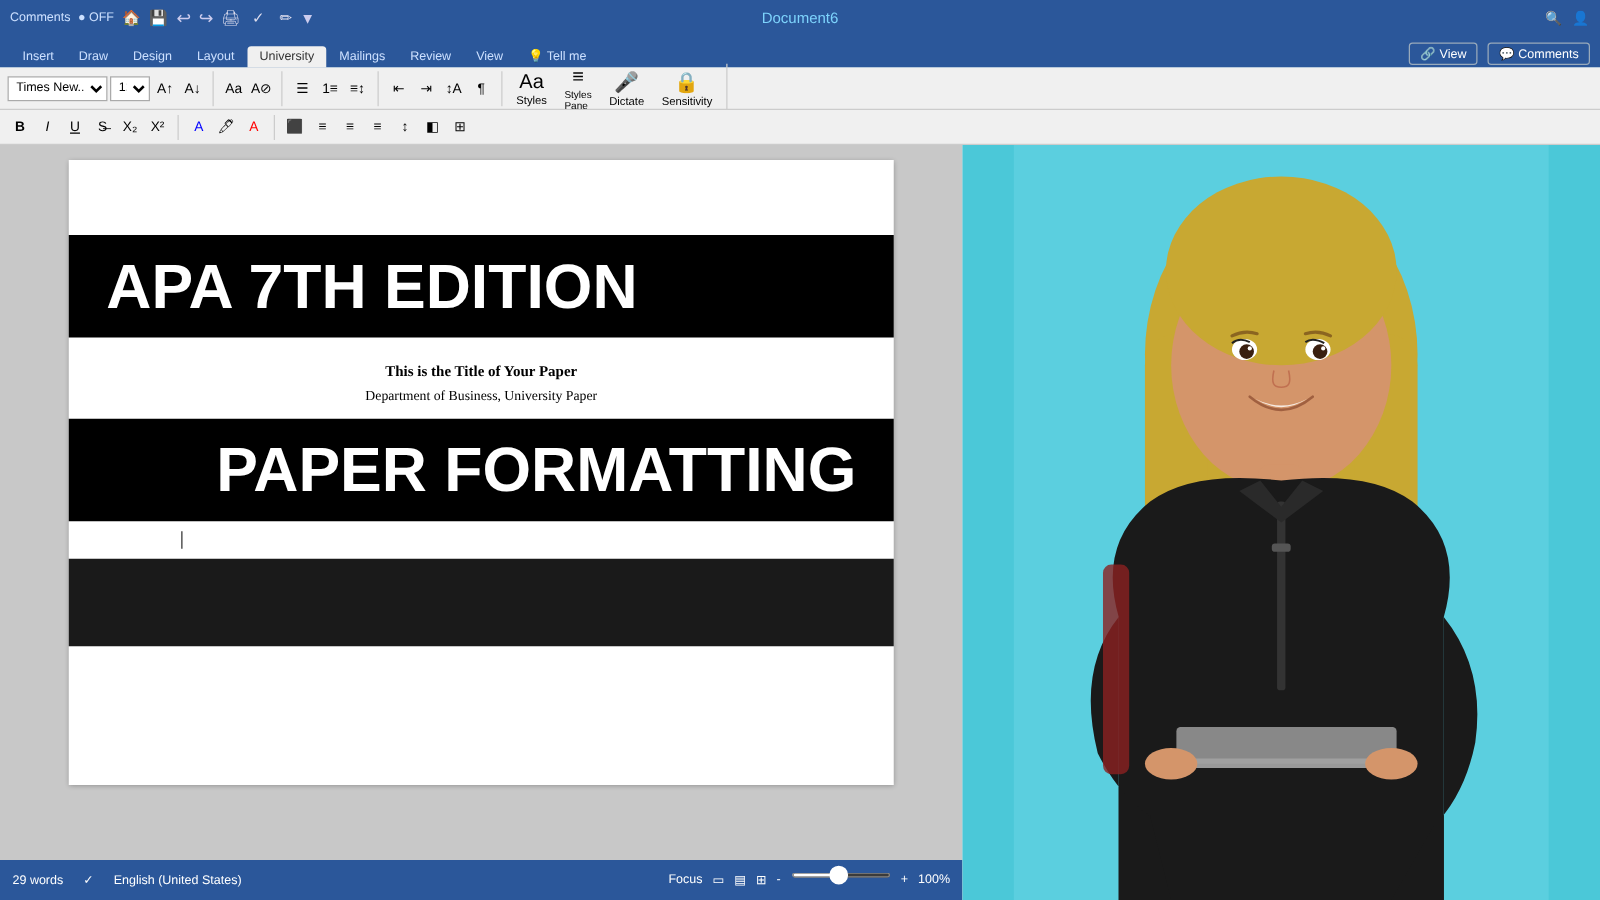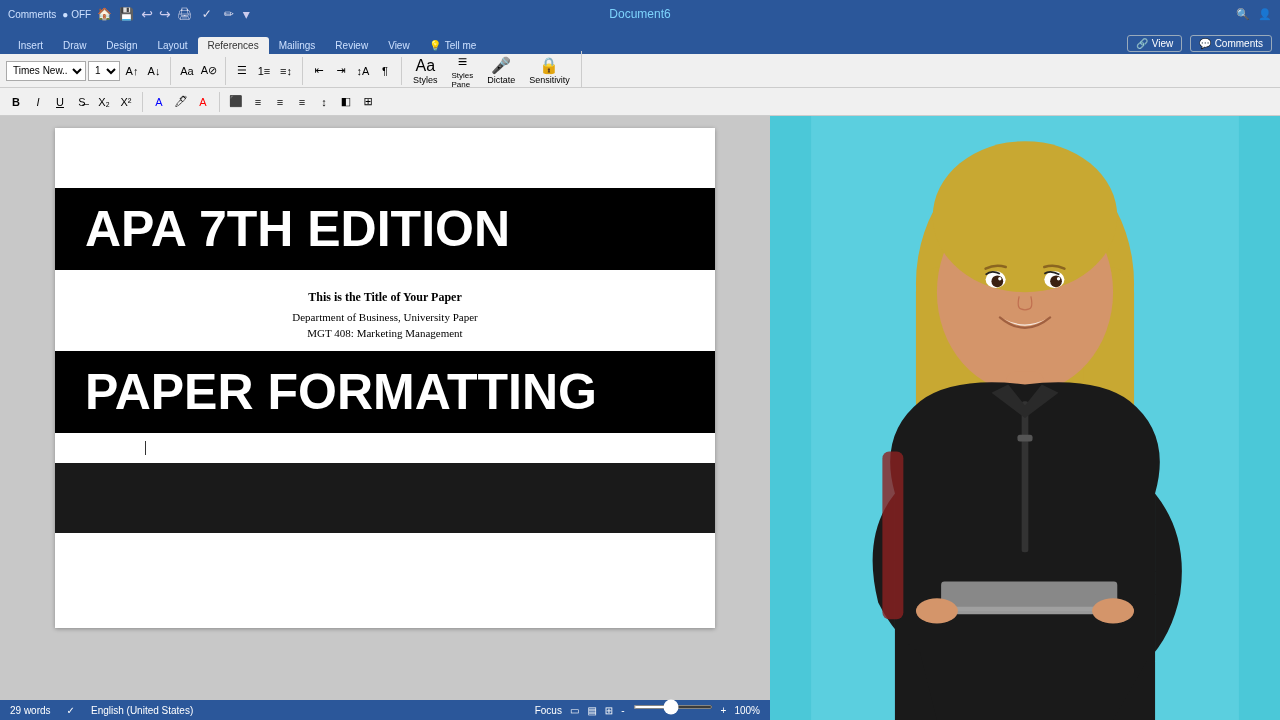--- a/index.html
+++ b/index.html
@@ -215,21 +215,21 @@
     .paper-course {
       text-align: center;
       font-size: 11px;
       font-family: 'Times New Roman', Times, serif;
       margin: 2px 0;
     }
 
     
     .status-bar {
       background: #2b579a;
-      height: 20px;
+      height: 32px;
       display: flex;
       align-items: center;
       padding: 0 10px;
       color: white;
       font-size: 10px;
       gap: 16px;
       width: 770px;
     }
     .status-right {
       margin-left: auto;
@@ -289,20 +289,21 @@
     }
     .doc-banner-3 {
       background: black;
       color: white;
       font-weight: 900;
       font-size: 50px;
       font-family: Arial, sans-serif;
       padding: 12px 30px;
       margin: 10px -60px 0;
       white-space: nowrap;
+      text-align: right;
     }
   </style>
 </head>
 <body>
 
 <div class="title-bar">
   <div class="title-bar-left">
     <span class="autosave-text">Comments</span>
     <span class="autosave-text">● <span>OFF</span></span>
 
@@ -320,21 +321,21 @@
     <span>🔍</span>
     <span>👤</span>
   </div>
 </div>
 
 <div class="ribbon-tabs">
   <div class="ribbon-tab">Insert</div>
   <div class="ribbon-tab">Draw</div>
   <div class="ribbon-tab">Design</div>
   <div class="ribbon-tab">Layout</div>
-  <div class="ribbon-tab active">References</div>
+  <div class="ribbon-tab active">University</div>
   <div class="ribbon-tab">Mailings</div>
   <div class="ribbon-tab">Review</div>
   <div class="ribbon-tab">View</div>
   <div class="ribbon-tab">💡 Tell me</div>
   <div class="ribbon-actions">
     <button class="ribbon-share-btn">🔗 <span>View</span></button>
     <button class="ribbon-comments-btn">💬 <span>Comments</span></button>
   </div>
 </div>
 
@@ -413,21 +414,20 @@
 
         <div style="height:20px;"></div>
 
         <div class="doc-banner-1">APA 7TH EDITION</div>
 
         <div class="paper-title">This is the Title of Your Paper</div>
 
 
         <div class="paper-dept">Department of Business, University Paper</div>
 
-        <div class="paper-course">MGT 408: Marketing Management</div>
 
         <div class="doc-banner-3">PAPER FORMATTING</div>
 
         <div style="margin-top:8px; display:flex; align-items:center; padding-left: 30px;">
           <span class="cursor"></span>
         </div>
 
         <div style="margin: 8px -60px 0; background: #1a1a1a; height: 70px;"></div>
       </div>
     </div>

